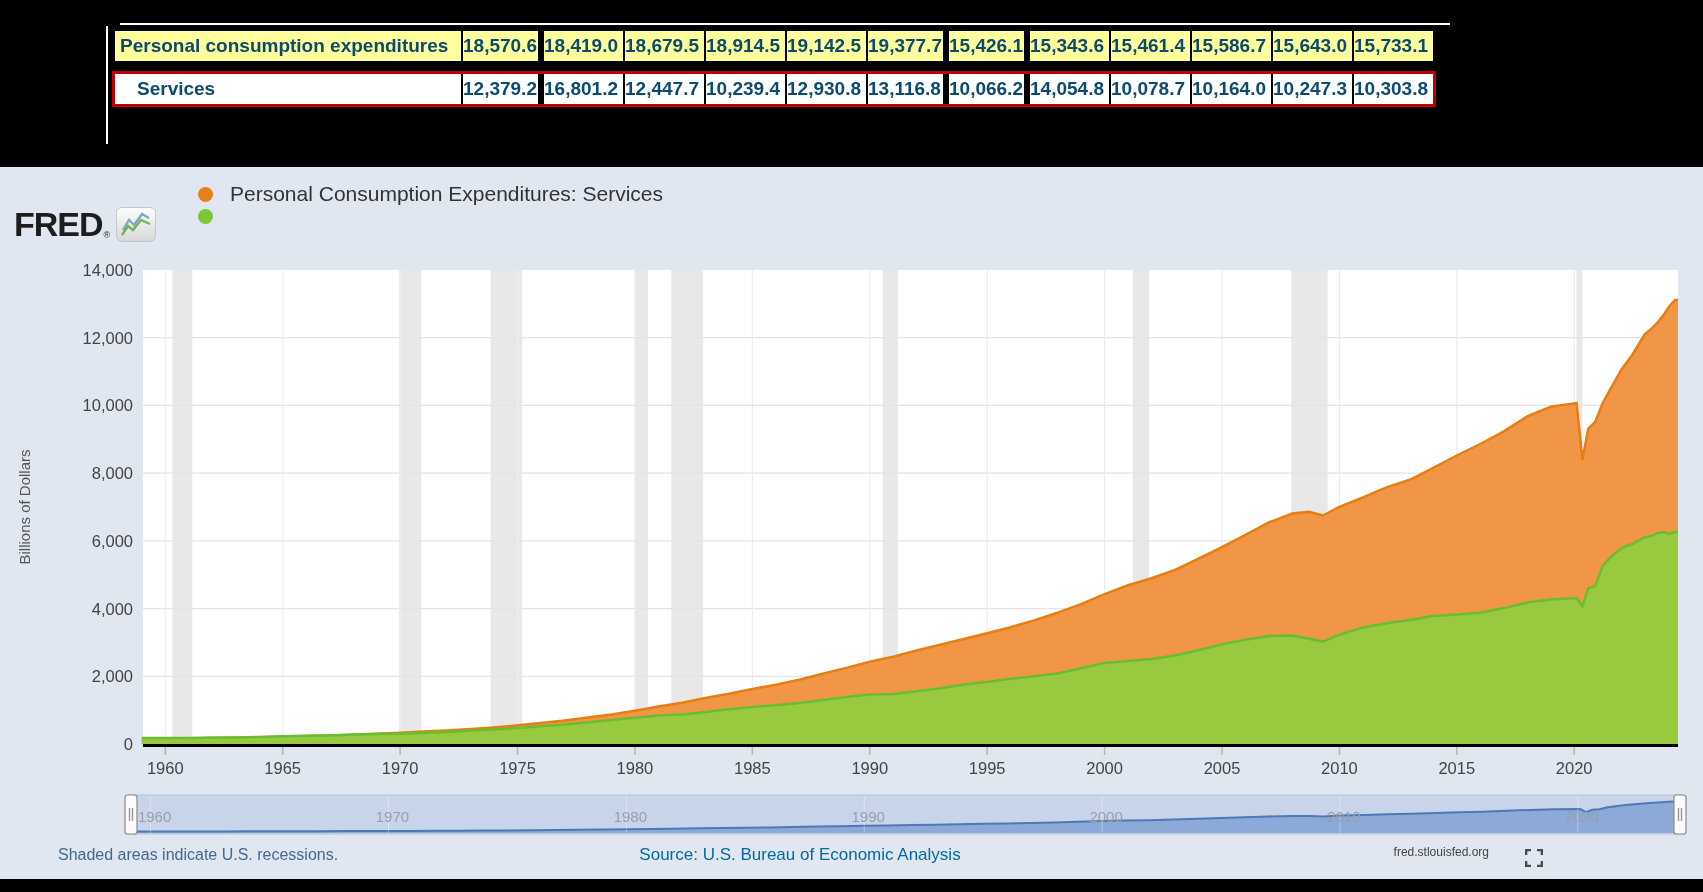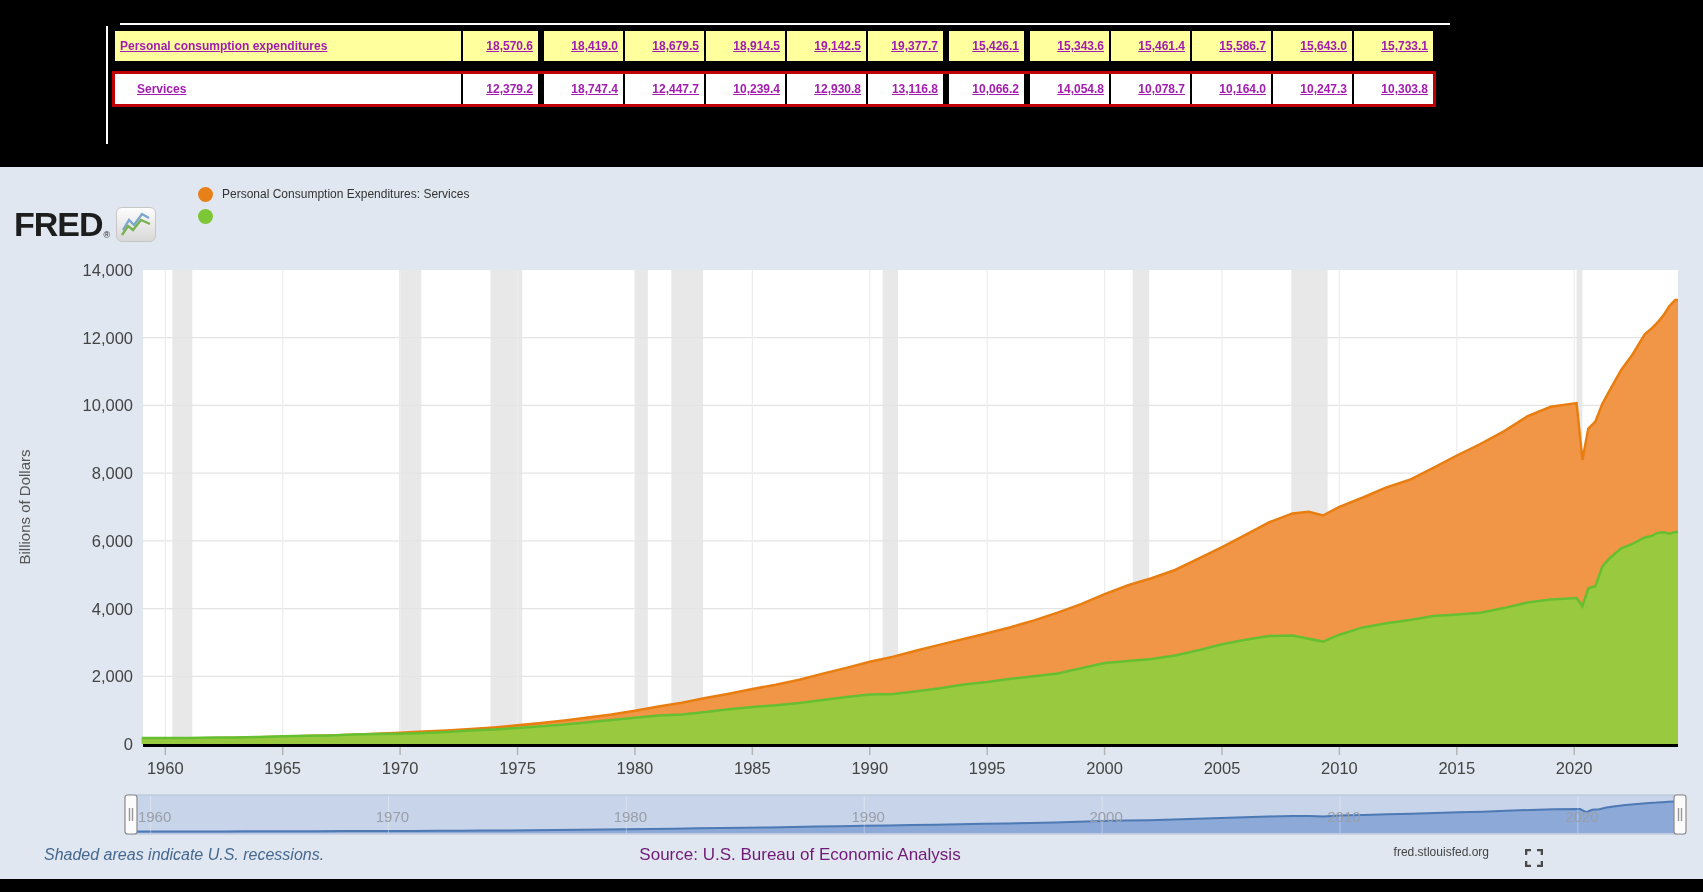--- a/index.html
+++ b/index.html
@@ -11,22 +11,22 @@
   .pce-table{position:absolute;left:112px;top:28px;}
   .pce-table .top-grid-line{position:absolute;left:8px;top:-5px;width:1330px;height:2px;background:#fff;}
   .pce-table .left-grid-line{position:absolute;left:-6px;top:-2px;width:2px;height:118px;background:#fff;}
   .t-row{
     display:grid;grid-template-columns:346px repeat(12,79px);
     gap:0 2px;background:#000;border:3px solid transparent;
   }
   .row-goods,.row-services{border-color:#c00000;}
   .row-services{margin-top:7px;}
   .t-cell{
-    height:30px;line-height:30px;font-weight:bold;font-size:12px;color:#a21caf;
-    white-space:nowrap;overflow:hidden;text-decoration:underline;
+    height:30px;line-height:30px;font-weight:bold;font-size:19px;color:#0c4a6e;
+    white-space:nowrap;overflow:hidden;
   }
   .row-total .t-cell{background:#ffff9e;}
   .row-goods .t-cell{background:#d9d9d9;}
   .row-services .t-cell{background:#ffffff;}
   .t-label{padding-left:5px;text-align:left;}
   .row-goods .t-label,.row-services .t-label{padding-left:22px;}
   .t-val{text-align:right;padding-right:5px;}
   .sep{border-right:4px solid #000;}
   
   .chart-region{
@@ -39,29 +39,29 @@
   }
   .fred-reg{font-size:9px;color:#1d1d1d;align-self:flex-end;margin:0 4px 2px 1px;}
   .fred-icon{
     width:38px;height:33px;border-radius:6px;margin-left:2px;
     background:linear-gradient(180deg,#fdfdfd,#d8d8d8);
     border:1px solid #c7c7c7;
   }
   .legend{position:absolute;left:198px;top:16px;}
   .legend-item{display:flex;align-items:center;height:22px;}
   .legend-dot{width:15px;height:15px;border-radius:50%;margin-right:9px;flex:0 0 auto;}
-  .legend-label{font-size:12px;color:#333;white-space:nowrap;}
+  .legend-label{font-size:21px;color:#333;white-space:nowrap;margin-left:8px;}
   #chart-svg{position:absolute;left:0;top:0;}
   
   .foot-note{
-    position:absolute;left:44px;top:679px;font-size:16px;font-style:italic;color:#45688f;
+    position:absolute;left:58px;top:679px;font-size:16px;color:#45688f;
   }
   .foot-source{
     position:absolute;left:800px;top:678px;transform:translateX(-50%);
-    font-size:17px;color:#701a75;white-space:nowrap;
+    font-size:17px;color:#0369a1;white-space:nowrap;
   }
   .foot-site{
     position:absolute;right:214px;top:678px;font-size:12px;color:#444;white-space:nowrap;
   }
   .fs-icon{position:absolute;right:160px;top:682px;width:18px;height:18px;}
 </style>
 </head>
 <body>
 
 <div class="pce-table" id="pce-table">
@@ -78,21 +78,21 @@
       <div class="t-cell t-val sep">15,426.1</div>
       <div class="t-cell t-val">15,343.6</div>
       <div class="t-cell t-val">15,461.4</div>
       <div class="t-cell t-val">15,586.7</div>
       <div class="t-cell t-val">15,643.0</div>
       <div class="t-cell t-val">15,733.1</div>
     </div>
     <div class="t-row row-services">
       <div class="t-cell t-label">Services</div>
       <div class="t-cell t-val sep">12,379.2</div>
-      <div class="t-cell t-val">18,747.4</div>
+      <div class="t-cell t-val">16,801.2</div>
       <div class="t-cell t-val">12,447.7</div>
       <div class="t-cell t-val">10,239.4</div>
       <div class="t-cell t-val">12,930.8</div>
       <div class="t-cell t-val sep">13,116.8</div>
       <div class="t-cell t-val sep">10,066.2</div>
       <div class="t-cell t-val">14,054.8</div>
       <div class="t-cell t-val">10,078.7</div>
       <div class="t-cell t-val">10,164.0</div>
       <div class="t-cell t-val">10,247.3</div>
       <div class="t-cell t-val">10,303.8</div>

